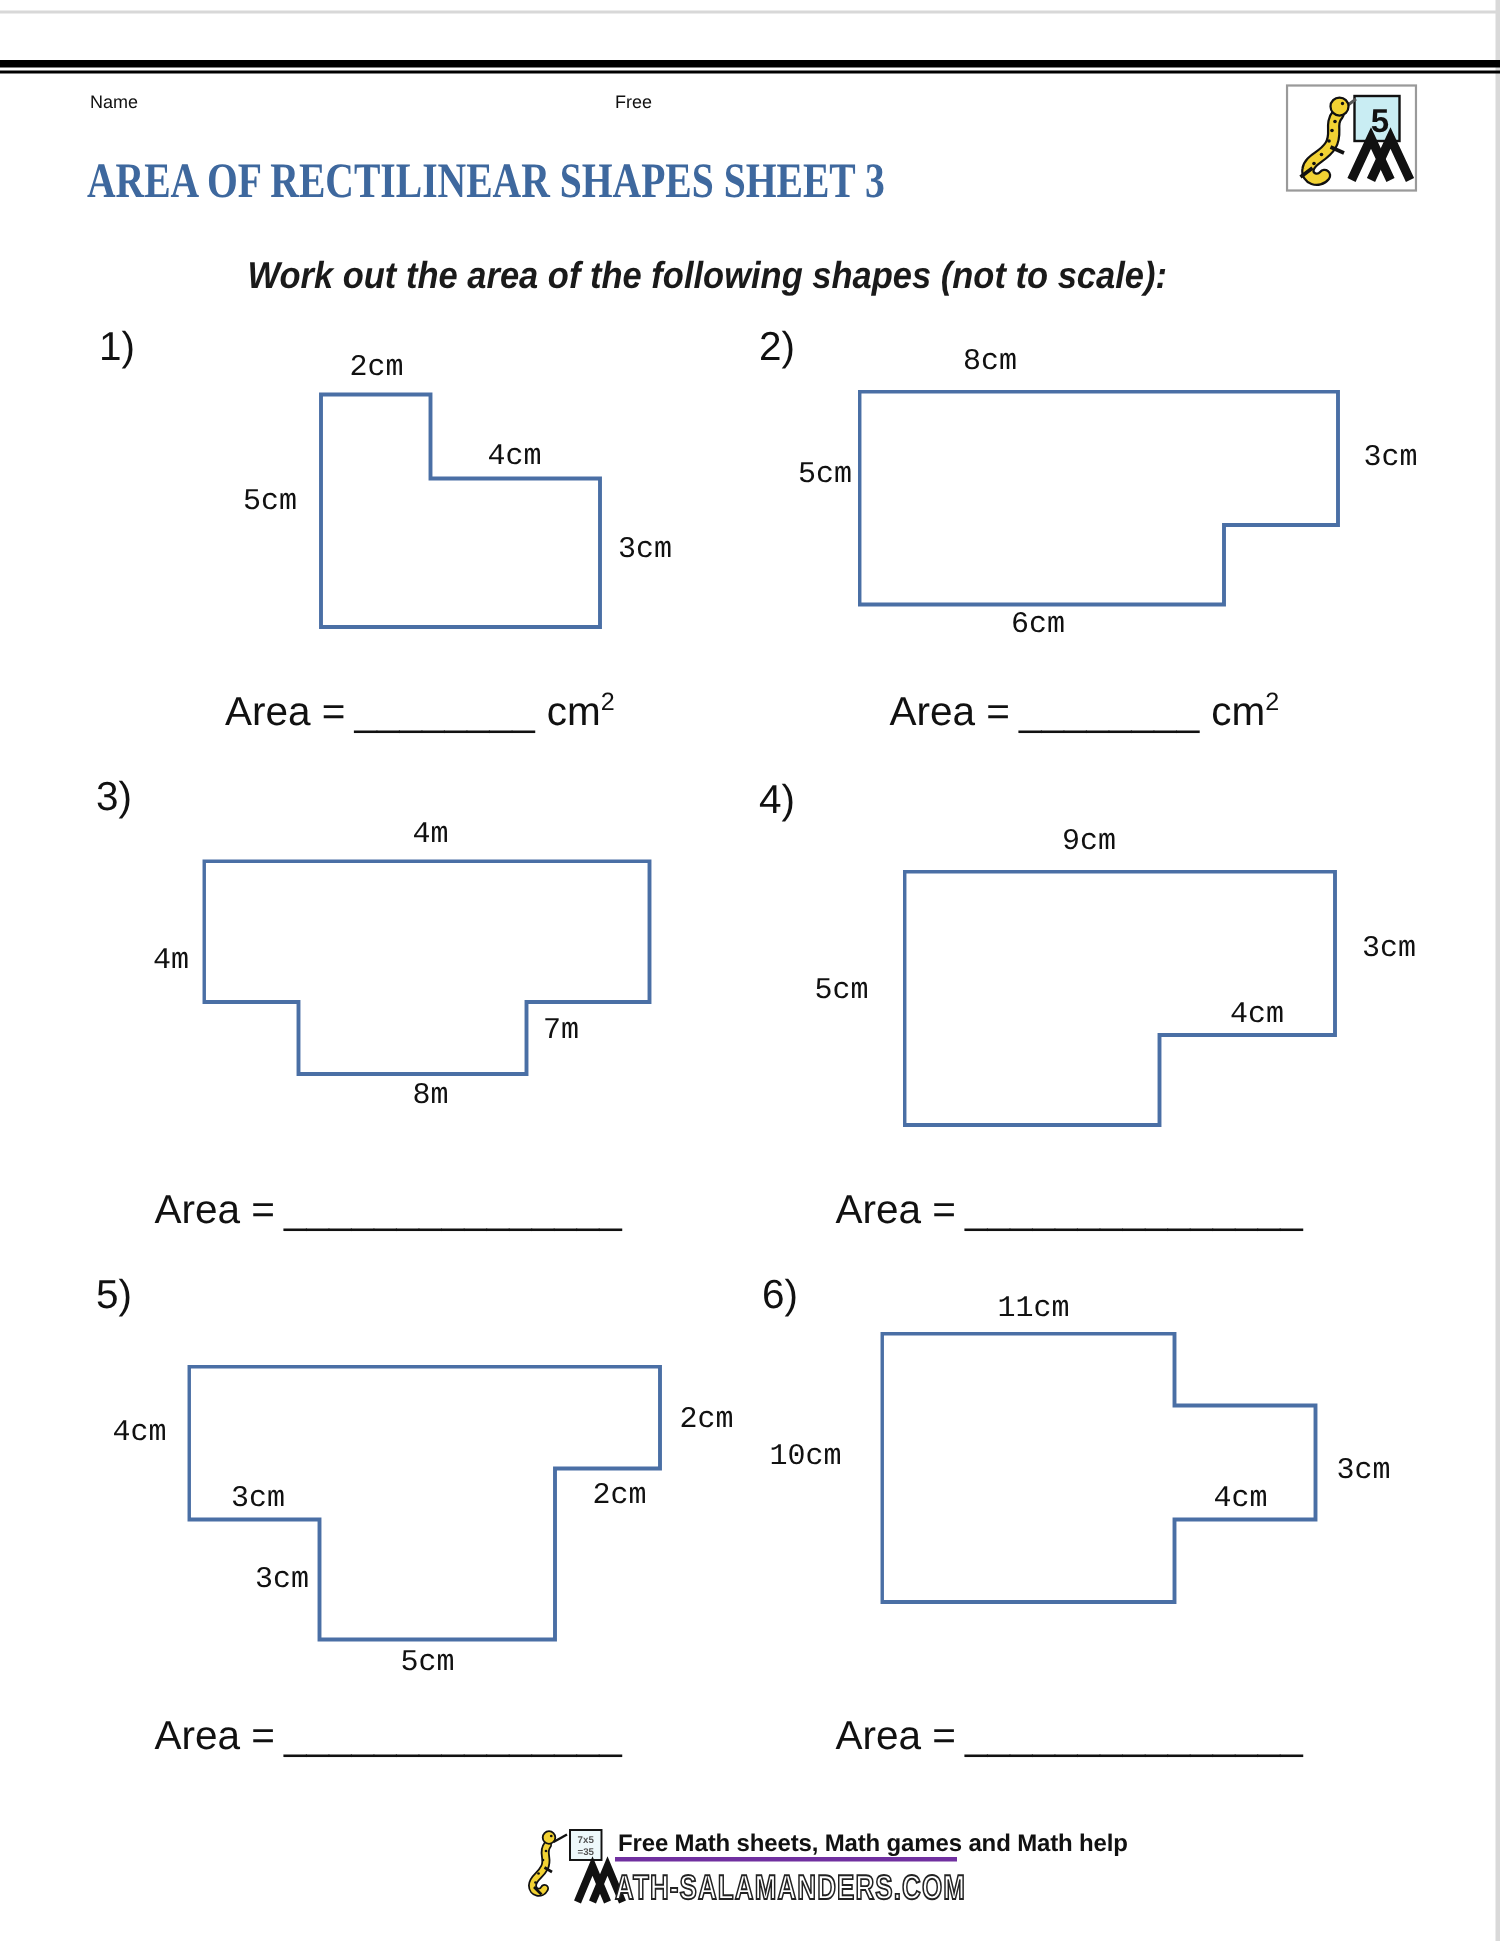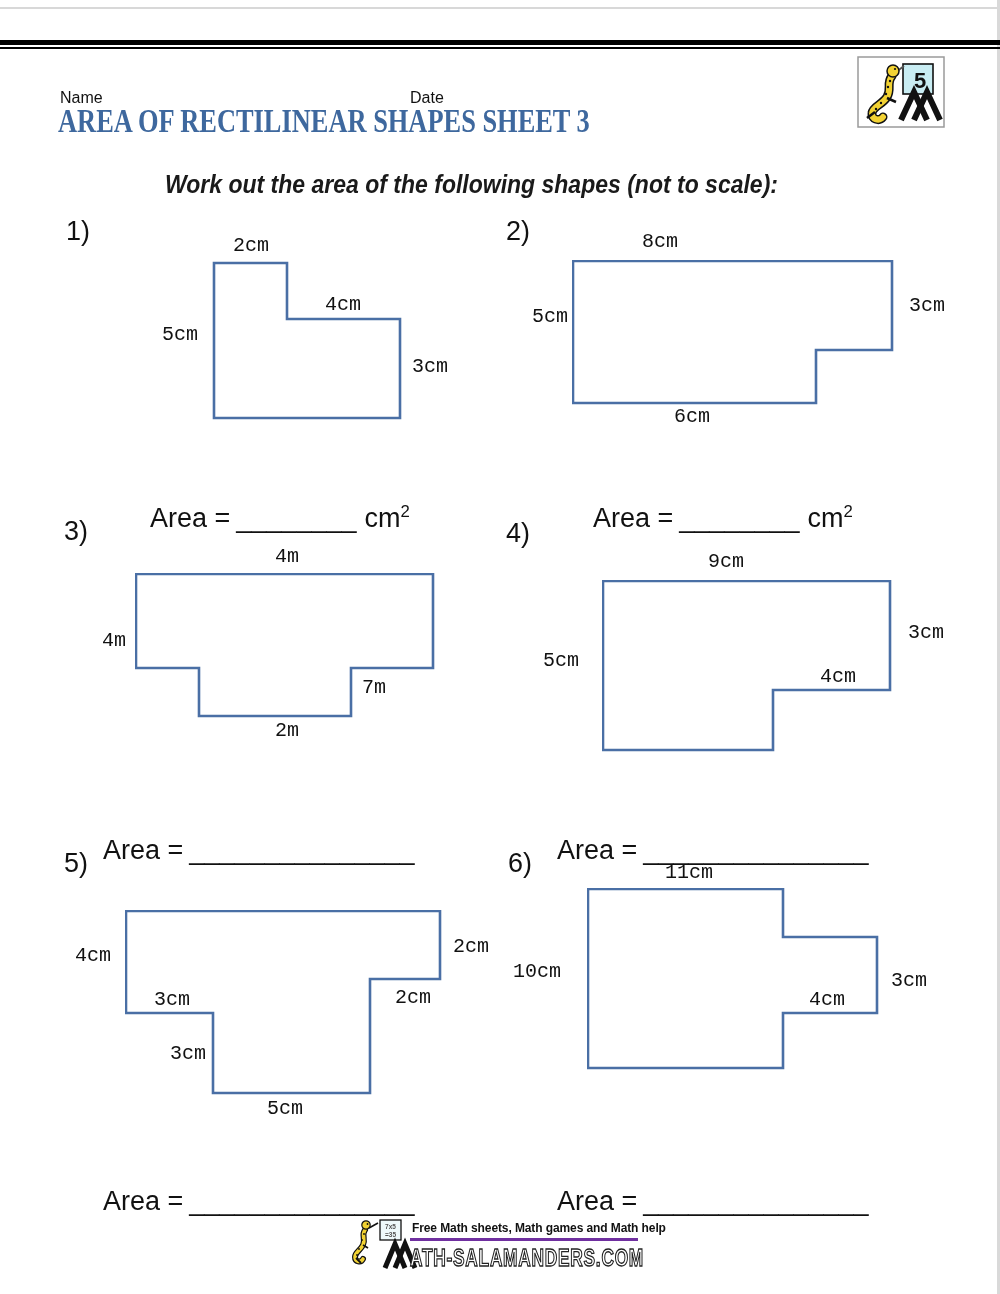--- a/index.html
+++ b/index.html
@@ -12,21 +12,21 @@
     font-family: "Liberation Sans", sans-serif;
     color: #1a1a1a;
     overflow: hidden;
   }
   .edge-top   { position:absolute; left:0; top:7px; width:1000px; height:2px; background:#d8d8d8; }
   .edge-right { position:absolute; right:0; top:0; width:3px; height:1294px; background:#d9d9d9; }
 
   .rule-thick { position:absolute; left:0; top:40px;  width:1000px; height:5px; background:#000; }
   .rule-thin  { position:absolute; left:0; top:47px;  width:1000px; height:2px; background:#000; }
 
-  .meta-label { position:absolute; font-size:16px; color:#111;margin-top:28px; }
+  .meta-label { position:absolute; font-size:12px; color:#111; }
   .name-label { left:60px;  top:61px; }
   .date-label { left:410px; top:61px; }
 
   .logo-box { position:absolute; left:857px; top:56px; width:88px; height:72px; }
 
   .page-title {
     position:absolute; left:58px; top:103px;
     font-family:"Liberation Serif", serif;
     font-size:33px; font-weight:600; color:#3e689e;
     white-space:nowrap;
@@ -42,43 +42,43 @@
   .pnum { position:absolute; font-size:27px; color:#111; }
 
   .shape { position:absolute; }
   .shape polygon { fill:#ffffff; stroke:#4a6fa5; stroke-width:2.6; stroke-linejoin:miter; }
 
   .dim {
     position:absolute; font-size:20px; color:#111;
     white-space:nowrap; transform:translateX(-50%);font-family:Liberation Mono, monospace;
   }
 
-  .area-line { position:absolute; font-size:27px; color:#111; white-space:nowrap;margin-top:44px; }
+  .area-line { position:absolute; font-size:27px; color:#111; white-space:nowrap; }
   .area-line .ab { margin-left:6px; letter-spacing:0; }
   .area-line .au { margin-left:8px; }
   .area-line sup { font-size:0.62em; }
 
   .tagline {
     position:absolute; left:412px; top:1221px;
-    font-size:12px; font-weight:bold; letter-spacing:-0.1px; color:#111;
+    font-size:16px; font-weight:bold; letter-spacing:-0.1px; color:#111;
     white-space:nowrap;
   }
   .tagline-underline { position:absolute; left:410px; top:1238px; width:228px; height:3px; background:#7030a0; }
   .footer-svg { position:absolute; left:352px; top:1216px; }
 </style>
 </head>
 <body>
 
 <div id="page">
 
   <div class="edge-top"></div>
   <div class="edge-right"></div>
 
   <div class="meta-label name-label">Name</div>
-  <div class="meta-label date-label">Date</div>
+  <div class="meta-label date-label">Free</div>
 
   <svg class="logo-box" viewBox="0 0 88 72" width="88" height="72">
     <rect x="1" y="1" width="86" height="70" fill="#ffffff" stroke="#9a9a9a" stroke-width="1.5"></rect>
     <rect x="46" y="8" width="30" height="30" fill="#c9edf3" stroke="#111" stroke-width="1.6"></rect>
     <text x="63" y="32" font-size="22" font-weight="bold" font-family="Liberation Sans, sans-serif" fill="#111" text-anchor="middle">5</text>
     <g>
       <path d="M44,64 L57,36 L70,64" fill="none" stroke="#111" stroke-width="6"></path>
       <path d="M57,64 L70,36 L83,64" fill="none" stroke="#111" stroke-width="6"></path>
     </g>
     <g>
@@ -126,21 +126,21 @@
     <span class="ap">Area =</span><span class="ab">________</span><span class="au">cm</span><sup>2</sup>
   </div>
 
   <div class="pnum" style="left:64px;top:516px">3)</div>
   <svg class="shape" style="left:135px;top:573px" width="302" height="146">
     <polygon points="1,1 298,1 298,95 216,95 216,143 64,143 64,95 1,95"></polygon>
   </svg>
   <div class="dim" style="left:287px;top:545px">4m</div>
   <div class="dim" style="left:114px;top:629px">4m</div>
   <div class="dim" style="left:374px;top:676px">7m</div>
-  <div class="dim" style="left:287px;top:719px">2m</div>
+  <div class="dim" style="left:287px;top:719px">8m</div>
   <div class="area-line" style="left:103px;top:791px">
     <span class="ap">Area =</span><span class="ab">_______________</span>
   </div>
 
   <div class="pnum" style="left:506px;top:518px">4)</div>
   <svg class="shape" style="left:602px;top:580px" width="292" height="173">
     <polygon points="1,1 288,1 288,110 171,110 171,170 1,170"></polygon>
   </svg>
   <div class="dim" style="left:726px;top:550px">9cm</div>
   <div class="dim" style="left:926px;top:621px">3cm</div>

